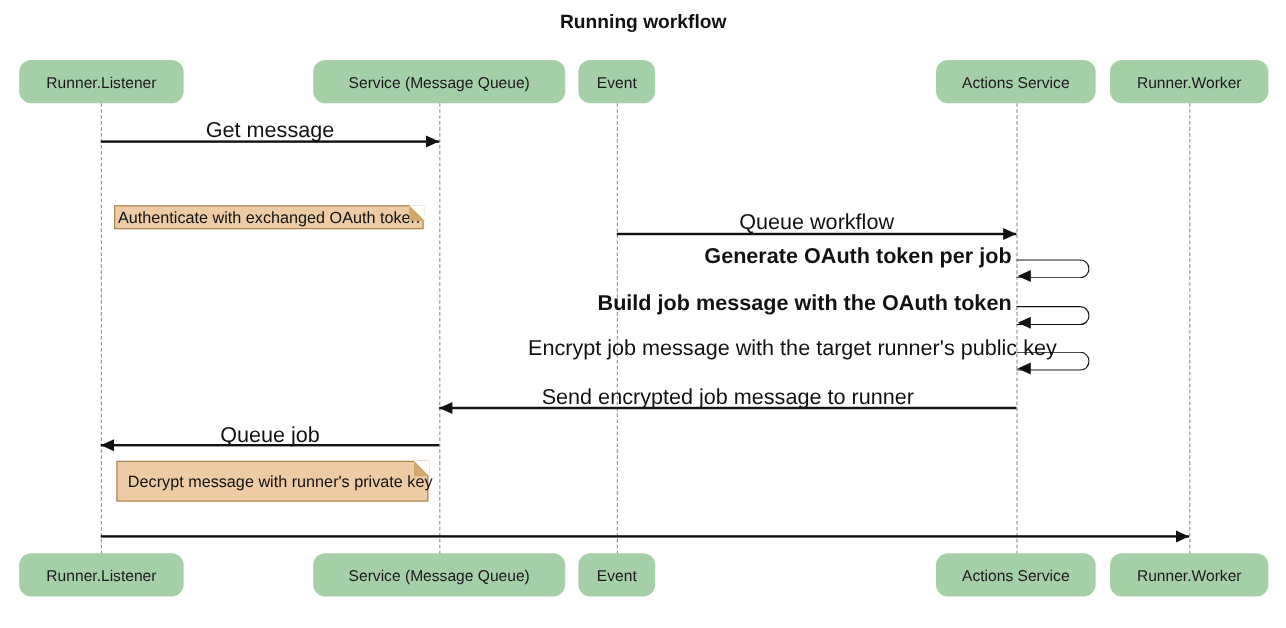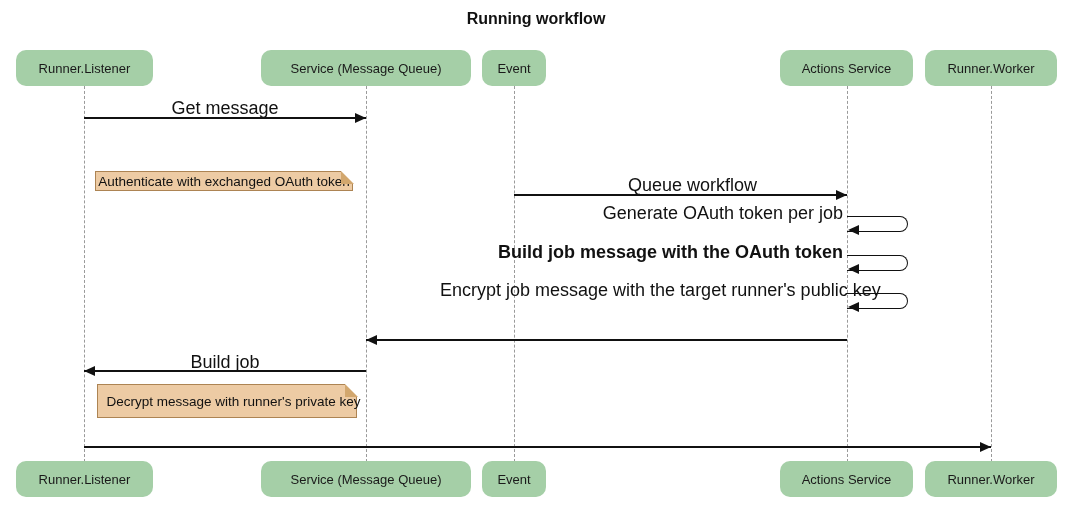--- a/index.html
+++ b/index.html
@@ -103,40 +103,41 @@
 
   <div class="msg-label" style="left:84px;top:100px;width:282px;">Get message</div>
   <div class="msg-line" style="left:84px;top:117px;width:282px;"></div>
   <div class="arr-r" style="left:355px;top:113px;"></div>
 
   <div class="note" style="left:95px;top:131px;width:258px;height:20px;margin-top:40px;">
     <span>Authenticate with exchanged OAuth token</span>
     <span class="note-fold"></span>
   </div>
 
-  <div class="msg-label" style="left:514px;top:177px;width:333px;margin-left:12px;">Queue workflow</div>
+  <div class="msg-label" style="left:514px;top:177px;width:333px;">Queue workflow</div>
   <div class="msg-line" style="left:514px;top:194px;width:333px;"></div>
   <div class="arr-r" style="left:836px;top:190px;"></div>
 
-  <div class="msg-label right" style="left:443px;top:205px;width:400px;">Generate OAuth token per job</div>
+  <div class="msg-label right" style="left:443px;top:205px;width:400px;font-weight:bold;">Generate OAuth token per job</div>
   <div class="self-loop" style="left:847px;top:216px;"></div>
   <div class="arr-l" style="left:848px;top:225px;"></div>
 
   <div class="msg-label right" style="left:443px;top:244px;width:400px;font-weight:bold;">Build job message with the OAuth token</div>
   <div class="self-loop" style="left:847px;top:255px;"></div>
   <div class="arr-l" style="left:848px;top:264px;"></div>
 
   <div class="msg-label right" style="left:440px;top:282px;width:400px;">Encrypt job message with the target runner's public key</div>
   <div class="self-loop" style="left:847px;top:293px;"></div>
   <div class="arr-l" style="left:848px;top:302px;"></div>
 
+  <div class="msg-label" style="left:366px;top:323px;width:481px;">Send encrypted job message to runner</div>
   <div class="msg-line" style="left:366px;top:339px;width:481px;"></div>
   <div class="arr-l" style="left:366px;top:335px;"></div>
 
-  <div class="msg-label" style="left:84px;top:354px;width:282px;">Build job</div>
+  <div class="msg-label" style="left:84px;top:354px;width:282px;">Queue job</div>
   <div class="msg-line" style="left:84px;top:370px;width:282px;"></div>
   <div class="arr-l" style="left:84px;top:366px;"></div>
 
   <div class="note" style="left:97px;top:384px;width:260px;height:34px;padding-left:13px;">
     <span>Decrypt message with runner's private key</span>
     <span class="note-fold"></span>
   </div>
 
   <div class="msg-line" style="left:84px;top:446px;width:907px;"></div>
   <div class="arr-r" style="left:980px;top:442px;"></div>

